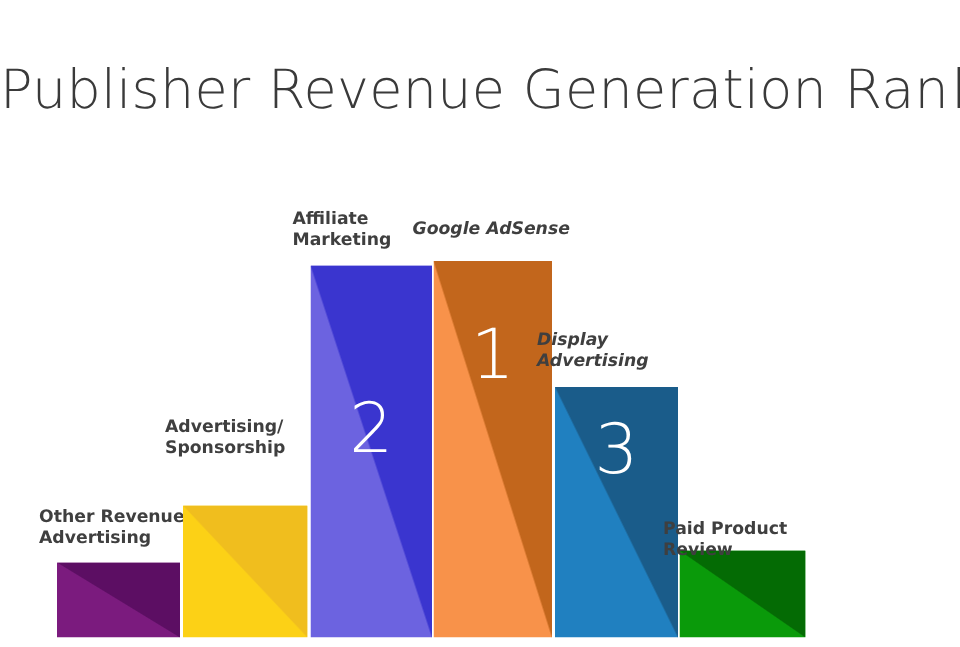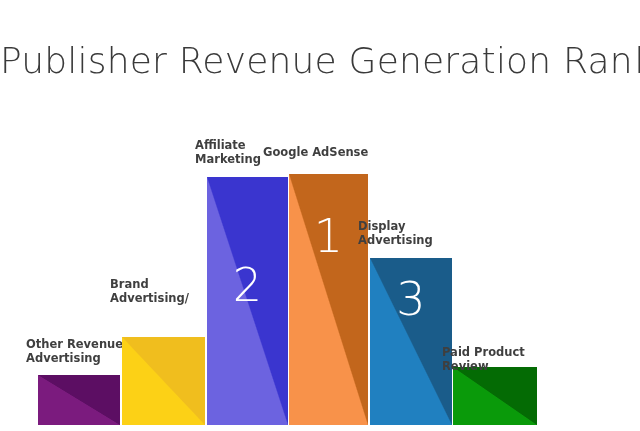--- a/index.html
+++ b/index.html
@@ -76,49 +76,49 @@
       <div>Other Revenue</div>
       <div>Advertising</div>
     </div>
 
     <div class="bar" style="left:122px; top:337px; width:83px; height:88px;">
       <div class="base" style="background:#FCD116;"></div>
       <div class="shade" style="background:linear-gradient(to bottom left, #F0BE1E 0%, #F0BE1E 49.6%, rgba(0,0,0,0) 50.4%, rgba(0,0,0,0) 100%);"></div>
       <div class="rank" style="top:20px;"></div>
     </div>
     <div class="bar-label" style="left:110px; top:277px; width:107px;">
-      <div>Brand</div>
       <div>Advertising/</div>
+      <div>Sponsorship</div>
     </div>
 
     <div class="bar" style="left:207px; top:177px; width:81px; height:248px;">
       <div class="base" style="background:#6C63E0;"></div>
       <div class="shade" style="background:linear-gradient(to bottom left, #3A35CF 0%, #3A35CF 49.6%, rgba(0,0,0,0) 50.4%, rgba(0,0,0,0) 100%);"></div>
       <div class="rank" style="top:85px;">2</div>
     </div>
     <div class="bar-label" style="left:195px; top:138px; width:105px;">
       <div>Affiliate</div>
       <div>Marketing</div>
     </div>
 
     <div class="bar" style="left:289px; top:174px; width:79px; height:251px;">
       <div class="base" style="background:#F8924A;"></div>
       <div class="shade" style="background:linear-gradient(to bottom left, #C2661C 0%, #C2661C 49.6%, rgba(0,0,0,0) 50.4%, rgba(0,0,0,0) 100%);"></div>
       <div class="rank" style="top:39px;">1</div>
     </div>
-    <div class="bar-label" style="left:263px; top:145px; width:110px;">
+    <div class="bar-label" style="left:275px; top:145px; width:110px;font-style:italic;">
       <div>Google AdSense</div>
     </div>
 
     <div class="bar" style="left:370px; top:258px; width:82px; height:167px;">
       <div class="base" style="background:#2080C0;"></div>
       <div class="shade" style="background:linear-gradient(to bottom left, #1A5C8A 0%, #1A5C8A 49.6%, rgba(0,0,0,0) 50.4%, rgba(0,0,0,0) 100%);"></div>
       <div class="rank" style="top:18px;">3</div>
     </div>
-    <div class="bar-label" style="left:358px; top:219px; width:106px;">
+    <div class="bar-label" style="left:358px; top:219px; width:106px;font-style:italic;">
       <div>Display</div>
       <div>Advertising</div>
     </div>
 
     <div class="bar" style="left:453px; top:367px; width:84px; height:58px;">
       <div class="base" style="background:#0A9A0A;"></div>
       <div class="shade" style="background:linear-gradient(to bottom left, #046B04 0%, #046B04 49.6%, rgba(0,0,0,0) 50.4%, rgba(0,0,0,0) 100%);"></div>
       <div class="rank" style="top:4px;"></div>
     </div>
     <div class="bar-label" style="left:442px; top:329px; width:106px;margin-top:16px;">

